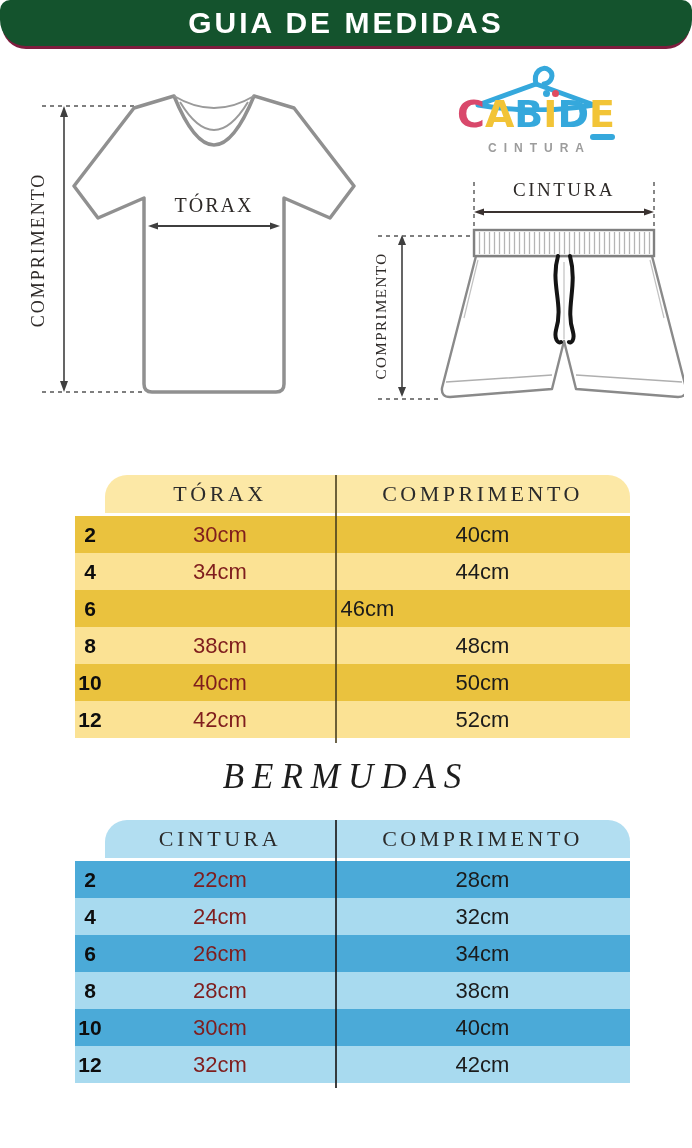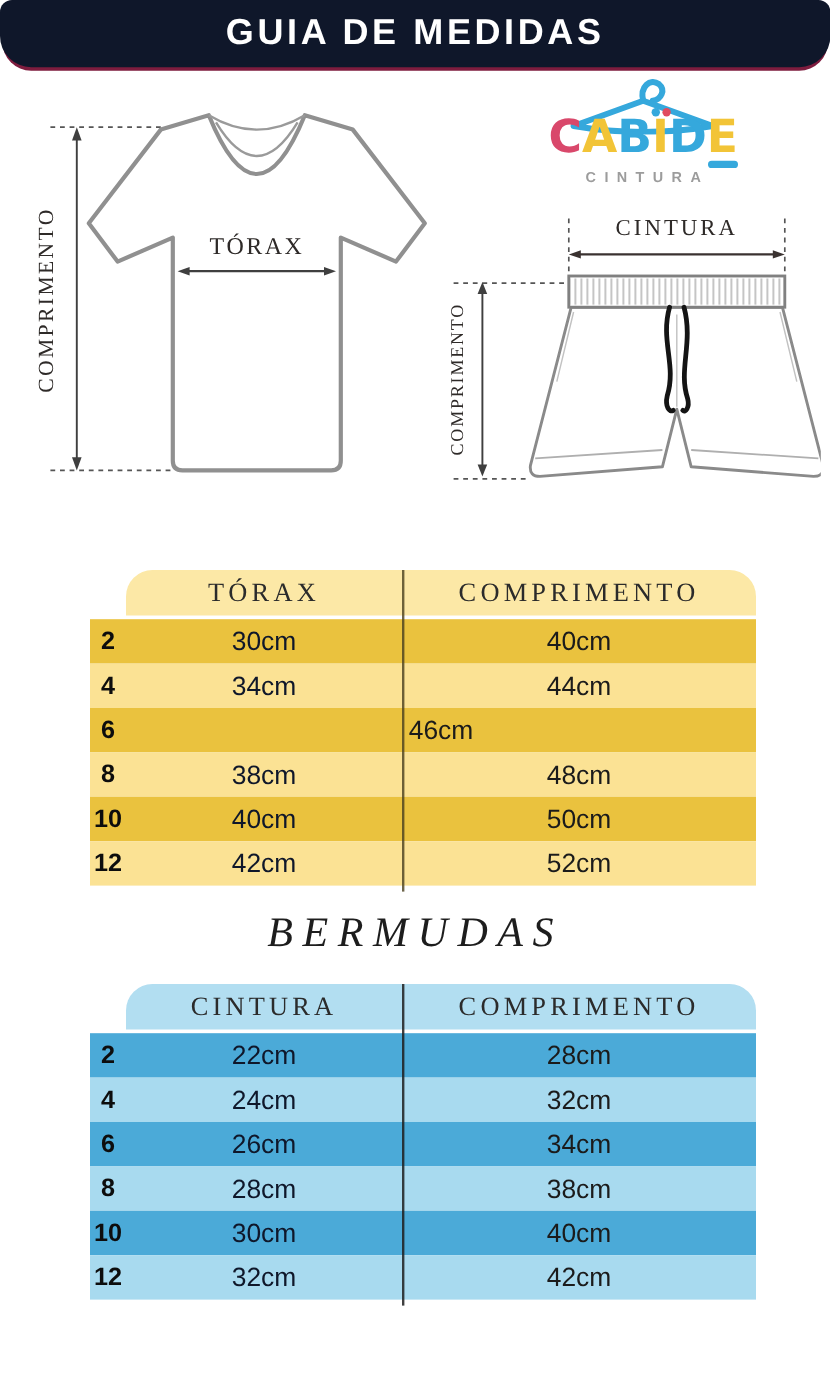--- a/index.html
+++ b/index.html
@@ -4,21 +4,21 @@
 <style>
   html,body{margin:0;padding:0;}
   body{
     width:692px;height:1148px;background:#ffffff;position:relative;overflow:hidden;
     font-family:"Liberation Sans",sans-serif;
   }
   .page{position:absolute;inset:0;}
 
   
   .banner{
-    position:absolute;top:0;left:0;width:692px;height:56px;background:#0f172a;
+    position:absolute;top:0;left:0;width:692px;height:46px;background:#14532d;
     border-radius:10px 10px 26px 26px;display:flex;align-items:center;justify-content:center;
     box-shadow:0 5px 0 -2px #7E1C3E;
   }
   .banner-title{color:#ffffff;font-size:30px;font-weight:600;letter-spacing:3px;}
 
   
   .logo{position:absolute;left:440px;top:60px;width:192px;text-align:center;}
   .logo-hanger{display:block;margin:0 auto -17px auto;}
   .logo-word{display:flex;justify-content:center;align-items:flex-end;
     font-family:"DejaVu Sans",sans-serif;font-weight:bold;font-size:38px;line-height:1;}
@@ -51,21 +51,21 @@
   .cam-table{top:475px;}
   .ber-table{top:820px;}
   .t-head{margin-left:30px;height:38px;display:flex;border-radius:22px 22px 0 0;overflow:hidden;}
   .t-head .hc{display:flex;align-items:center;justify-content:center;
     font-family:"Liberation Serif",serif;font-size:22px;letter-spacing:3.5px;color:#2B2B2B;}
   .t-head .h1{width:230px;}
   .t-head .h2{flex:1;}
   .t-gap{height:3px;}
   .t-row{height:37px;display:flex;align-items:center;}
   .t-row .sz{width:30px;text-align:center;font-weight:bold;font-size:21px;color:#0D0D0D;}
-  .t-row .v1{width:230px;text-align:center;font-size:22px;color:#0f172a;}
+  .t-row .v1{width:230px;text-align:center;font-size:22px;color:#7f1d1d;}
   .t-row .v2{flex:1;text-align:center;font-size:22px;color:#1B1B1B;}
   .cam-table .t-head{background:#FCE8A6;}
   .cam-table .row-d{background:#EAC23E;}
   .cam-table .row-l{background:#FBE294;}
   .ber-table .t-head{background:#B2DEF1;}
   .ber-table .row-d{background:#4BAAD8;}
   .ber-table .row-l{background:#A8DAEF;}
   .divider{position:absolute;top:0;bottom:-5px;left:260px;width:2px;}
   .cam-table .divider{background:rgba(72,62,30,0.8);}
   .ber-table .divider{background:rgba(30,30,30,0.85);}

